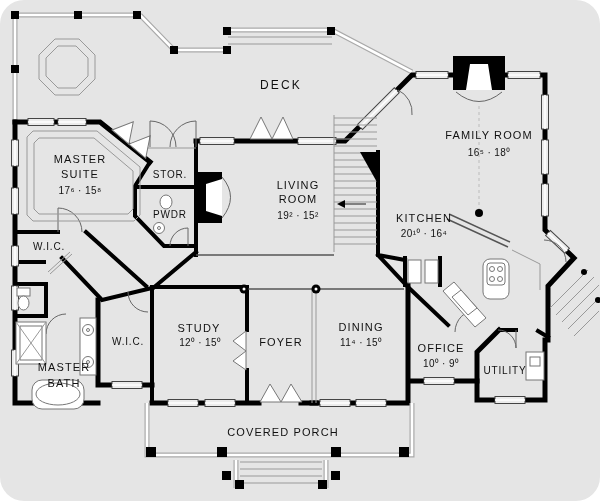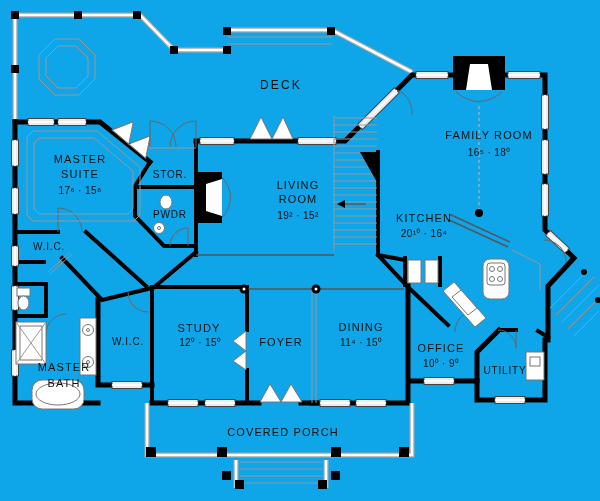--- a/index.html
+++ b/index.html
@@ -1,17 +1,17 @@
 <!DOCTYPE html>
 <html><head>
 <meta charset="utf-8">
 <style>
   html,body{margin:0;padding:0;background:#ffffff;}
-  .stage{position:relative;width:600px;height:501px;background:#0ea5e9;overflow:hidden;
-         font-family:"Liberation Sans", sans-serif;}
+  .stage{position:relative;width:600px;height:501px;background:#e5e5e5;overflow:hidden;
+         font-family:"Liberation Sans", sans-serif;border-radius:24px;}
   svg{display:block}
   .wall{stroke:#000;stroke-width:5;fill:none;stroke-linecap:square;stroke-linejoin:miter;}
   .wallthin{stroke:#000;stroke-width:4;fill:none;stroke-linecap:square;}
   .thin{stroke:#555;stroke-width:1.4;fill:none;}
   .hair{stroke:#999;stroke-width:1;fill:none;}
   .hair2{stroke:#bbb;stroke-width:1;fill:none;}
   .railo{stroke:#a9a9a9;stroke-width:5;fill:none;}
   .raili{stroke:#ffffff;stroke-width:2.6;fill:none;}
   .post{fill:#000;}
   .blk{fill:#000;stroke:none;}

